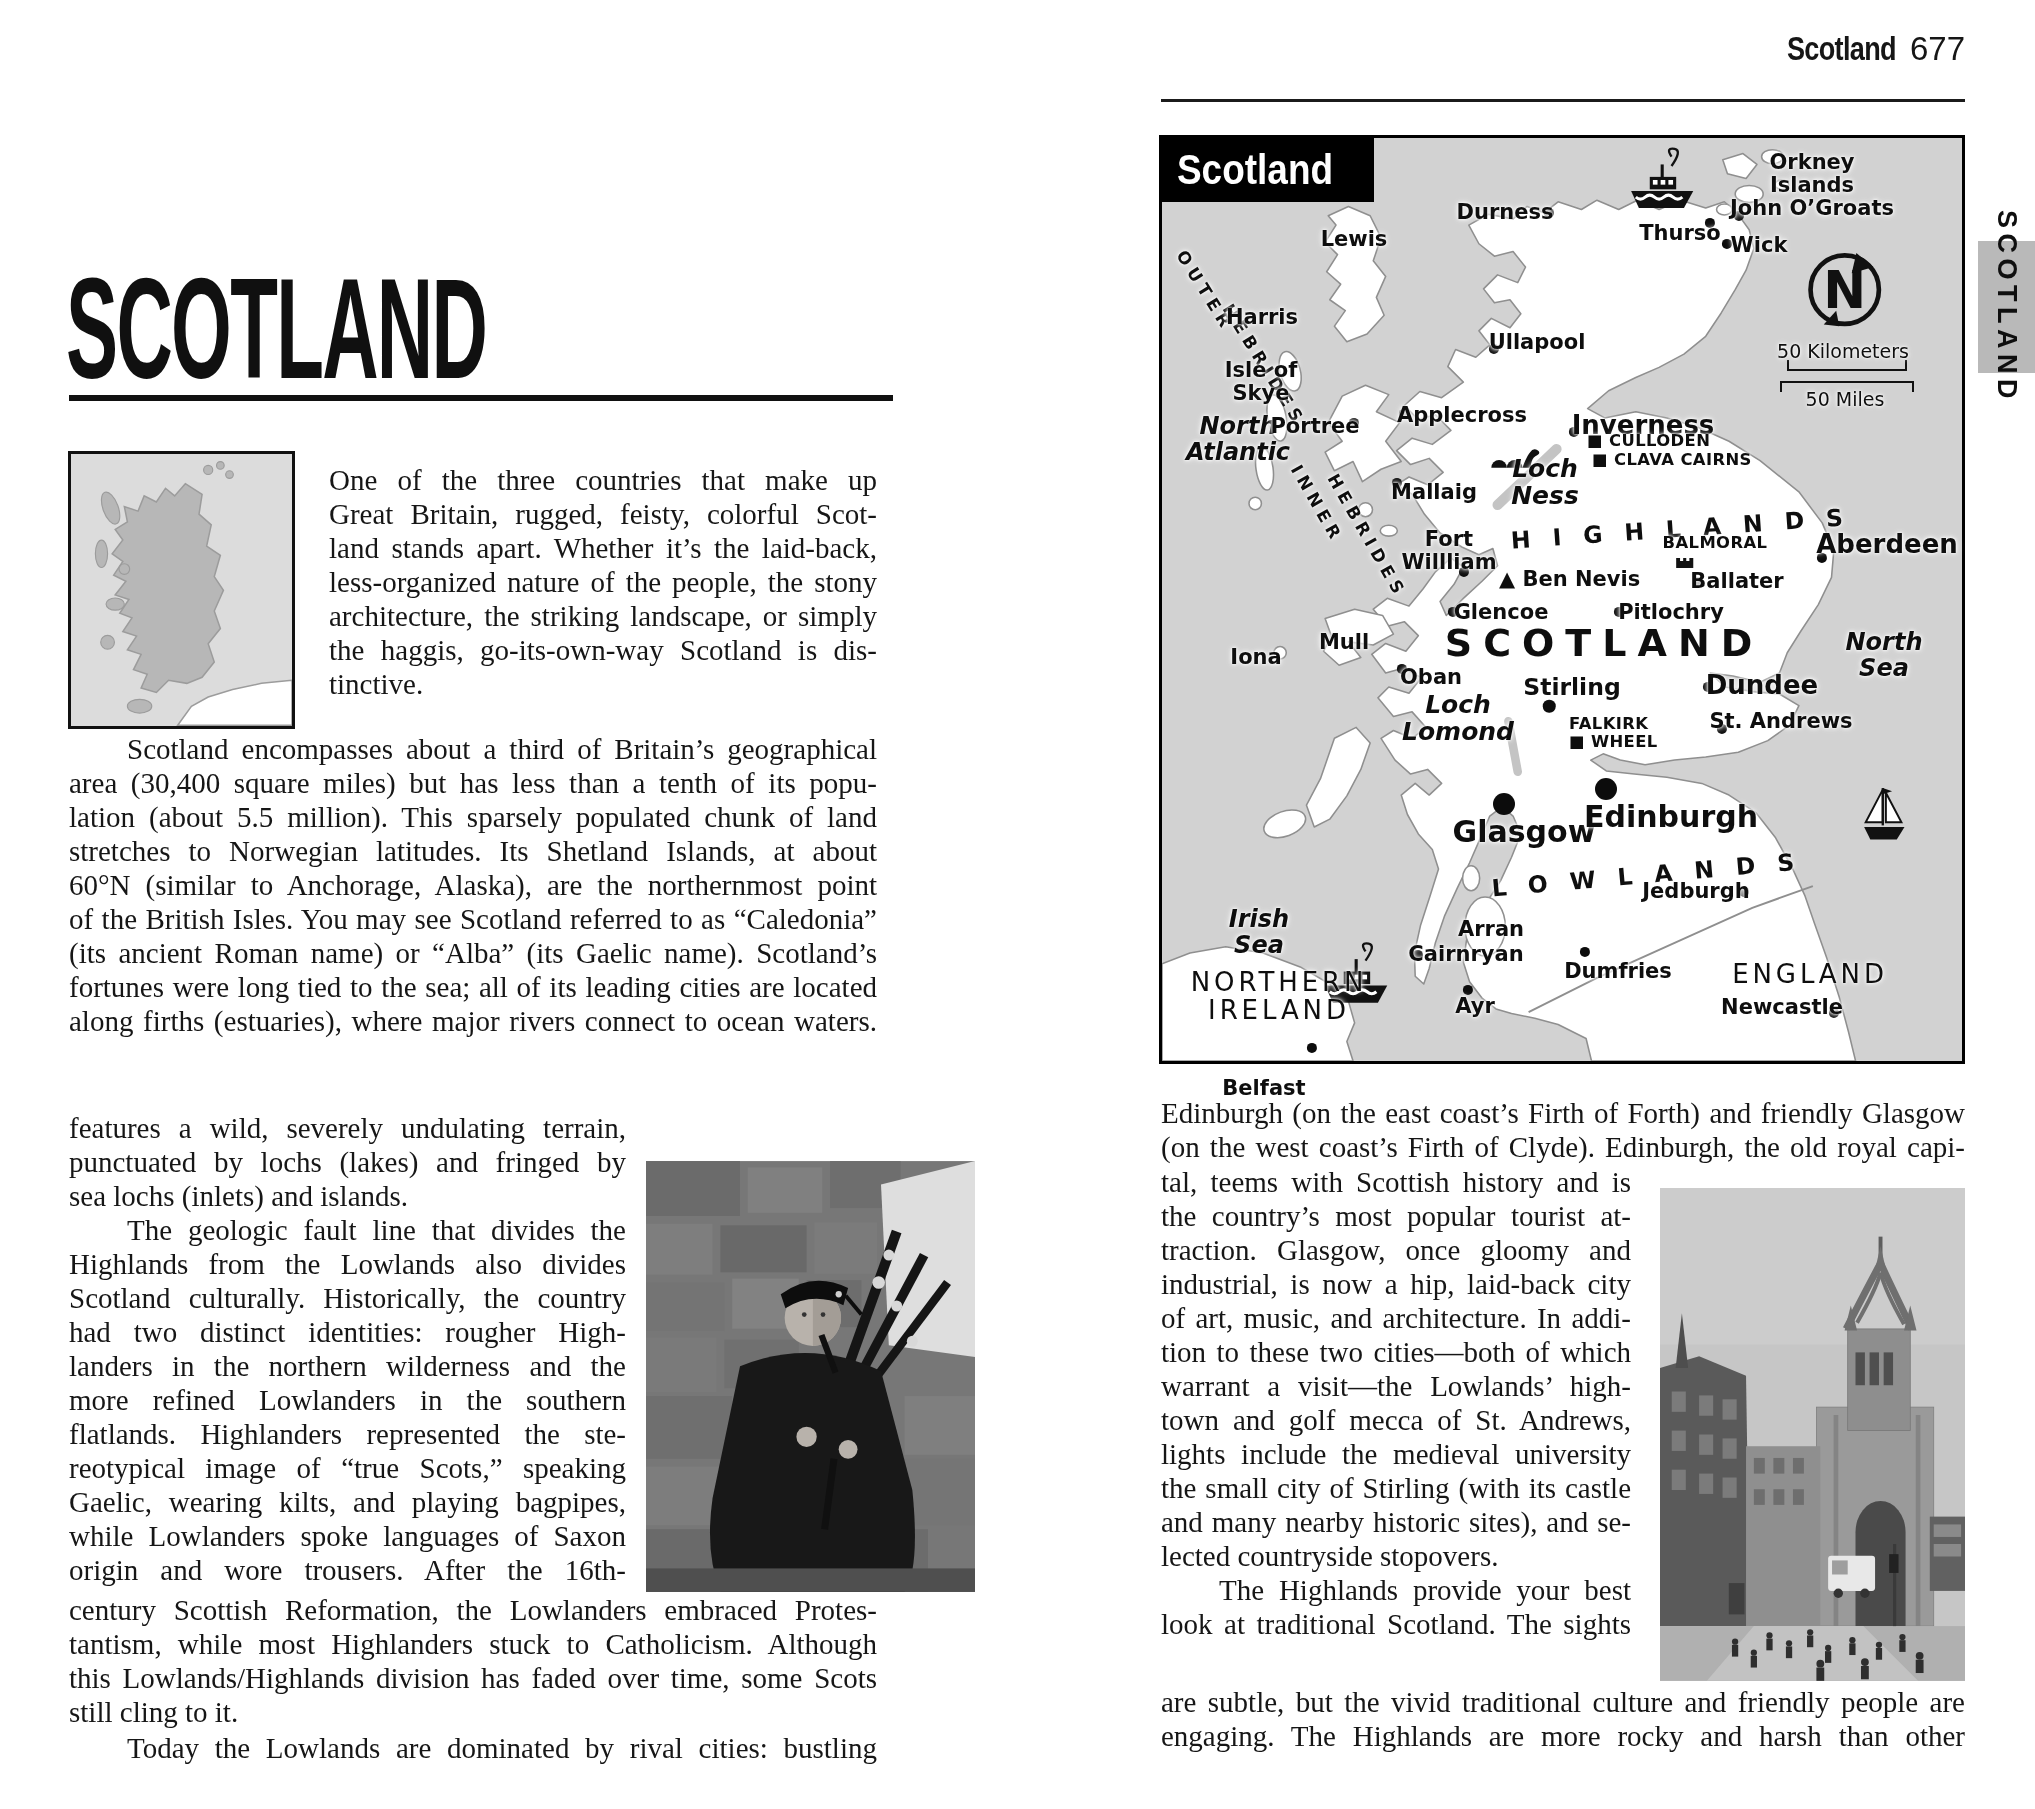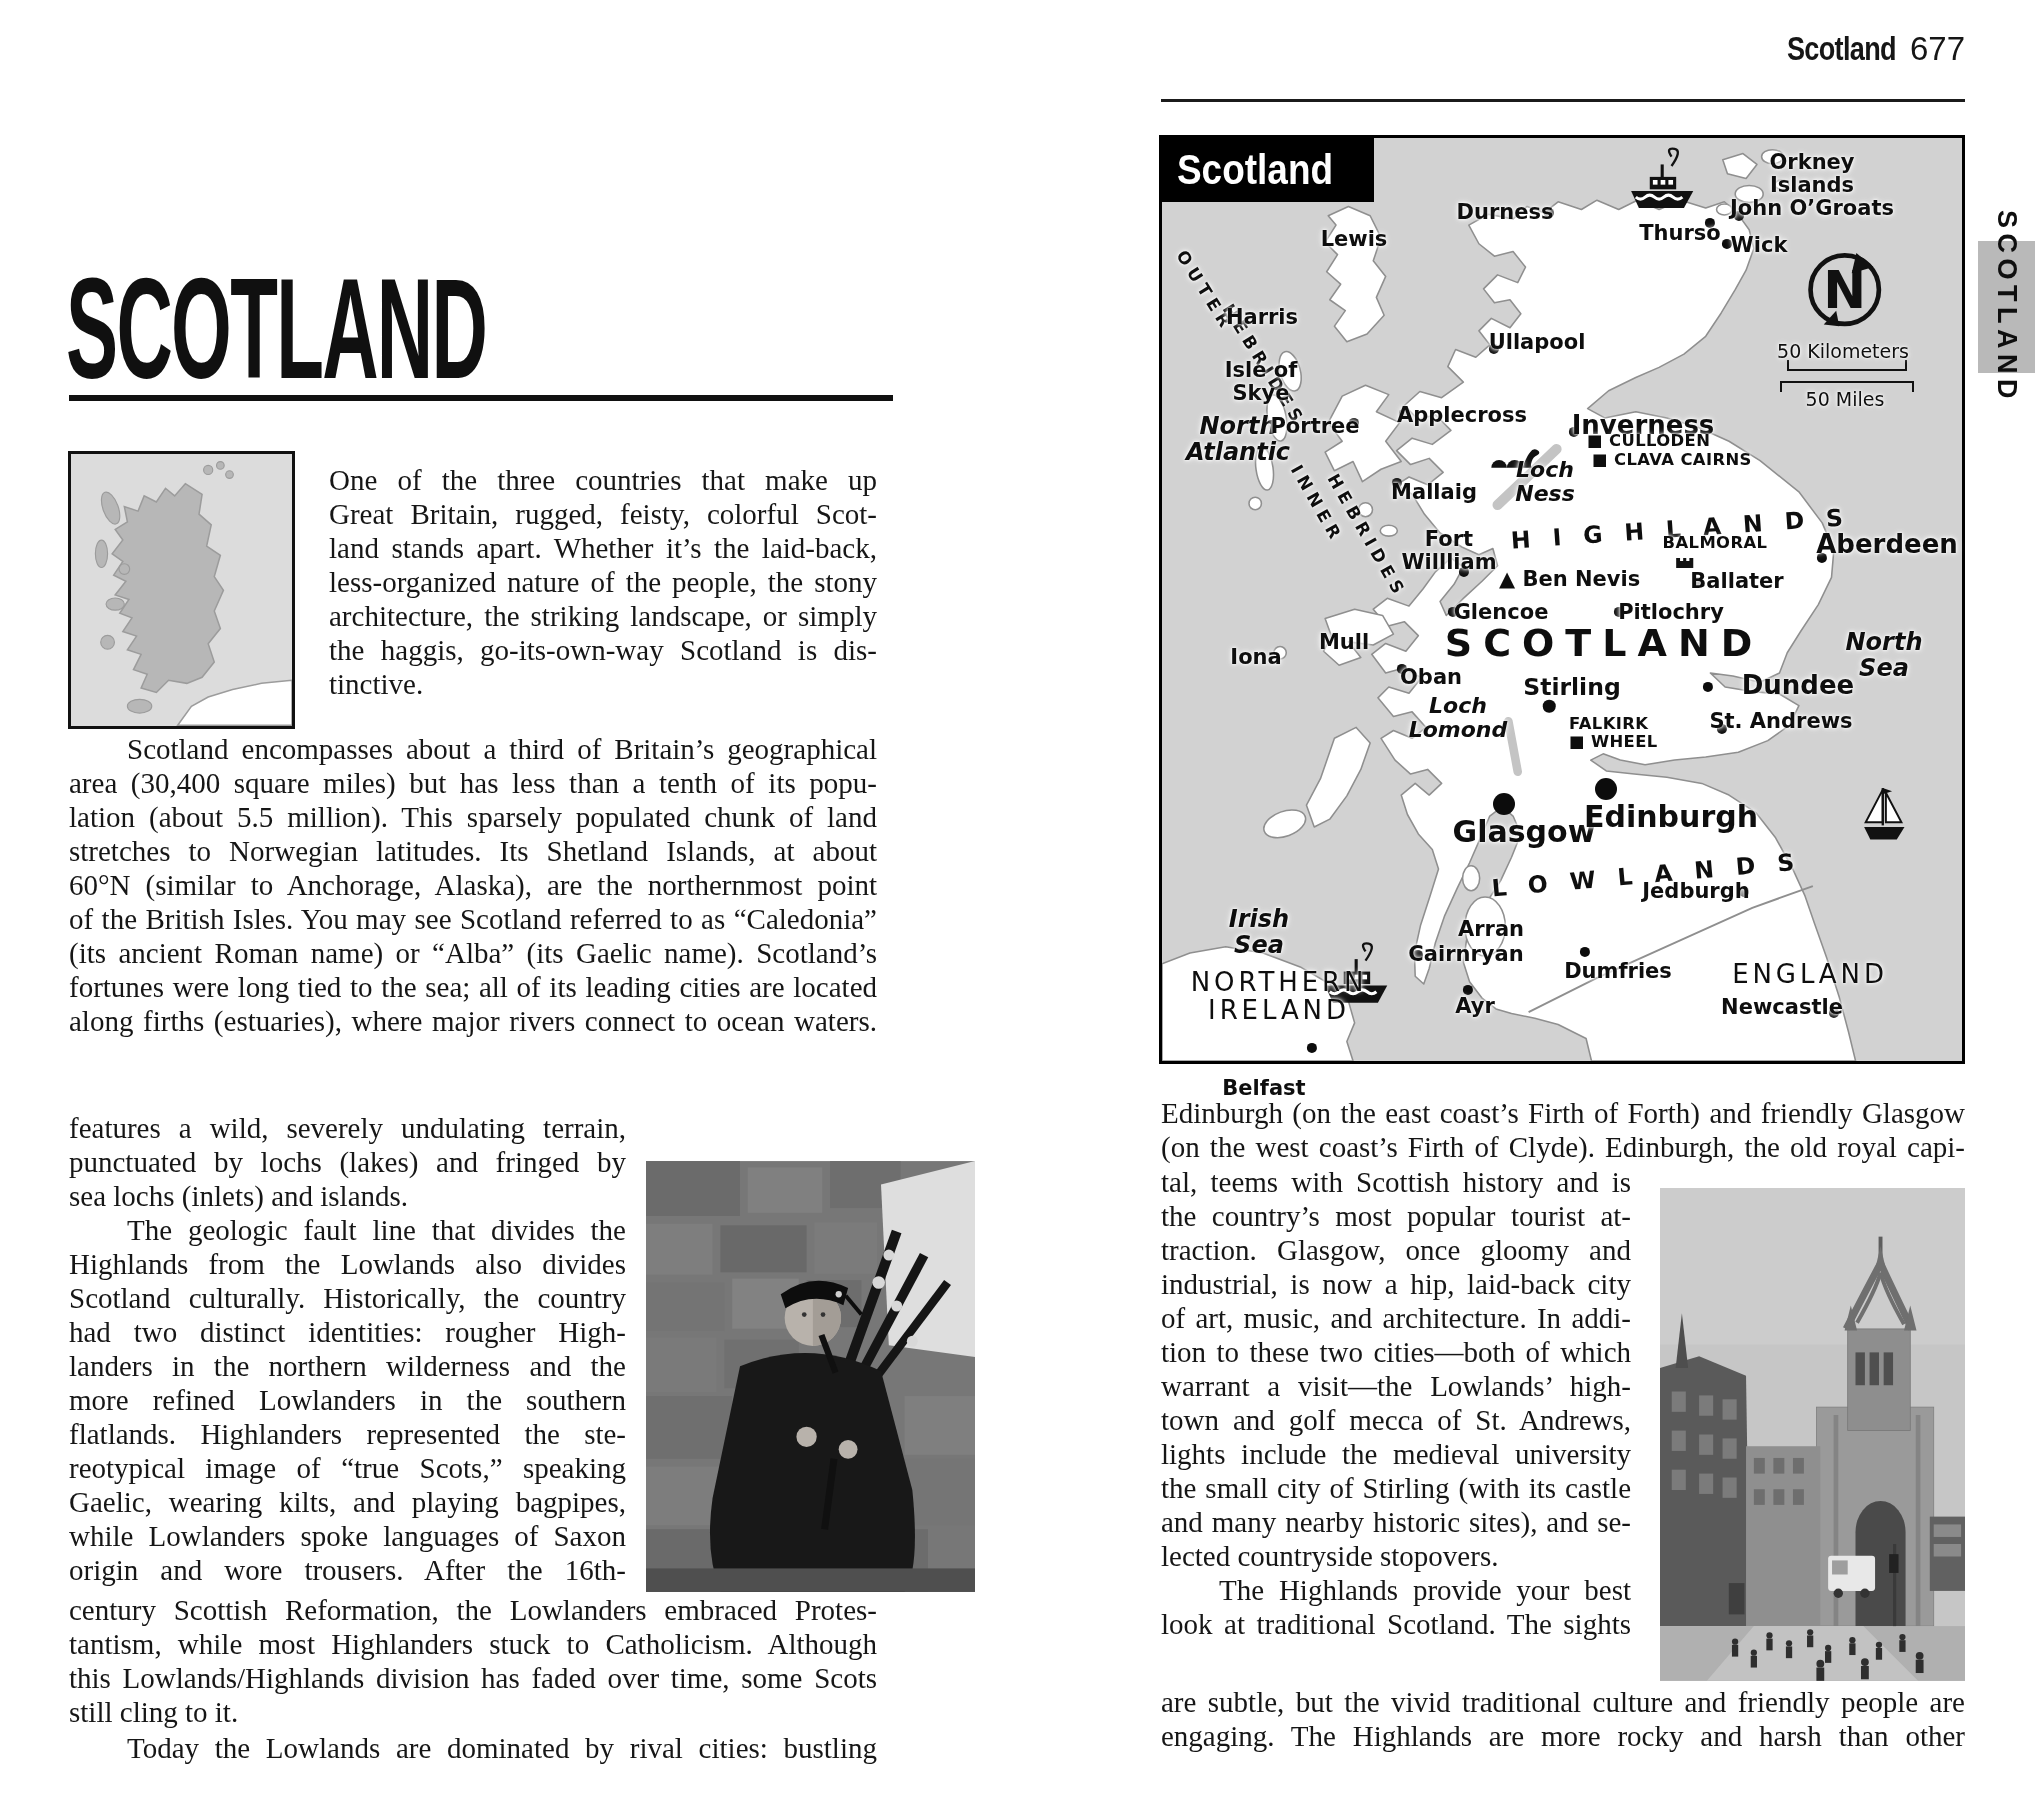--- a/index.html
+++ b/index.html
@@ -49,21 +49,21 @@
         text-shadow:0 0 2.3px #fff,0 0 4.7px rgba(255,255,255,.9),0 0 7.8px rgba(255,255,255,.7);}
   .city{font-size:21px;font-weight:700;}
   .md{font-size:23.5px;}
   .city-lg{font-size:26px;font-weight:700;}
   .city-xl{font-size:30px;font-weight:700;}
   .caps{font-size:16.4px;font-weight:700;letter-spacing:0.4px;text-align:left;}
   .region{font-size:38px;font-weight:700;letter-spacing:11px;white-space:nowrap;}
   .spread{font-size:23.5px;font-weight:700;letter-spacing:22px;white-space:nowrap;}
   .sea{font-size:24px;font-weight:700;font-style:italic;}
   .country{font-size:26px;font-weight:400;letter-spacing:3.9px;}
-  .loch{font-size:22px;font-weight:700;font-style:italic;}
+  .loch{font-size:25px;font-weight:700;font-style:italic;}
   .hebr{font-size:17px;font-weight:700;letter-spacing:5.5px;white-space:nowrap;}
   .scale{font-size:19px;font-weight:400;}
   .dot{position:absolute;width:10.2px;height:10.2px;border-radius:50%;background:#0c0c0c;transform:translate(-50%,-50%);}
   .km-bracket{position:absolute;left:625px;top:222px;width:116px;height:8.6px;
               border-left:2.3px solid #111;border-right:2.3px solid #111;border-bottom:2.3px solid #111;}
   .mi-bracket{position:absolute;left:618px;top:243px;width:130px;height:8.6px;
               border-left:2.3px solid #111;border-right:2.3px solid #111;border-top:2.3px solid #111;}
   
   .tab{position:absolute;left:1978px;top:241px;width:57px;height:132px;background:#b9b9b9;
        display:flex;align-items:center;justify-content:center;overflow:visible;}
@@ -371,21 +371,21 @@
         <div class="mlbl sea" style="left: 722px; top: 518px; transform: translate(-50%, -50%);">North
 Sea</div>
         <div class="mlbl city" style="left: 94px; top: 519px; transform: translate(-50%, -50%);">Iona</div>
         <div class="mlbl city" style="left: 182px; top: 504px; transform: translate(-50%, -50%);">Mull</div>
         <div class="mlbl city" style="left: 269px; top: 539px; transform: translate(-50%, -50%);">Oban</div>
         <div class="mlbl loch" style="left: 296px; top: 580px; transform: translate(-50%, -50%);">Loch
 Lomond</div>
         <div class="mlbl city md" style="left: 410px; top: 550px; transform: translate(-50%, -50%);">Stirling</div>
         <div class="mlbl caps" style="left: 407px; top: 577px;">FALKIRK
 ■ WHEEL</div>
-        <div class="mlbl city-lg" style="left: 600px; top: 547px; transform: translate(-50%, -50%); margin-left: 36px;">Dundee</div>
+        <div class="mlbl city-lg" style="left: 600px; top: 547px; transform: translate(-50%, -50%);">Dundee</div>
         <div class="mlbl city" style="left: 619px; top: 583px; transform: translate(-50%, -50%);">St. Andrews</div>
         <div class="mlbl city-xl" style="left: 362px; top: 694px; transform: translate(-50%, -50%);">Glasgow</div>
         <div class="mlbl city-xl" style="left: 509px; top: 679px; transform: translate(-50%, -50%);">Edinburgh</div>
         <div class="mlbl city" style="left: 329px; top: 791px; transform: translate(-50%, -50%);">Arran</div>
         <div class="mlbl spread" style="left: 492px; top: 737px; transform: translate(-50%, -50%) rotate(-5deg);">LOWLANDS</div>
         <div class="mlbl sea" style="left: 97px; top: 795px; transform: translate(-50%, -50%);">Irish
 Sea</div>
         <div class="mlbl city" style="left: 313px; top: 868px; transform: translate(-50%, -50%);">Ayr</div>
         <div class="mlbl city" style="left: 534px; top: 753px; transform: translate(-50%, -50%);">Jedburgh</div>
         <div class="mlbl city" style="left: 304px; top: 816px; transform: translate(-50%, -50%);">Cairnryan</div>

